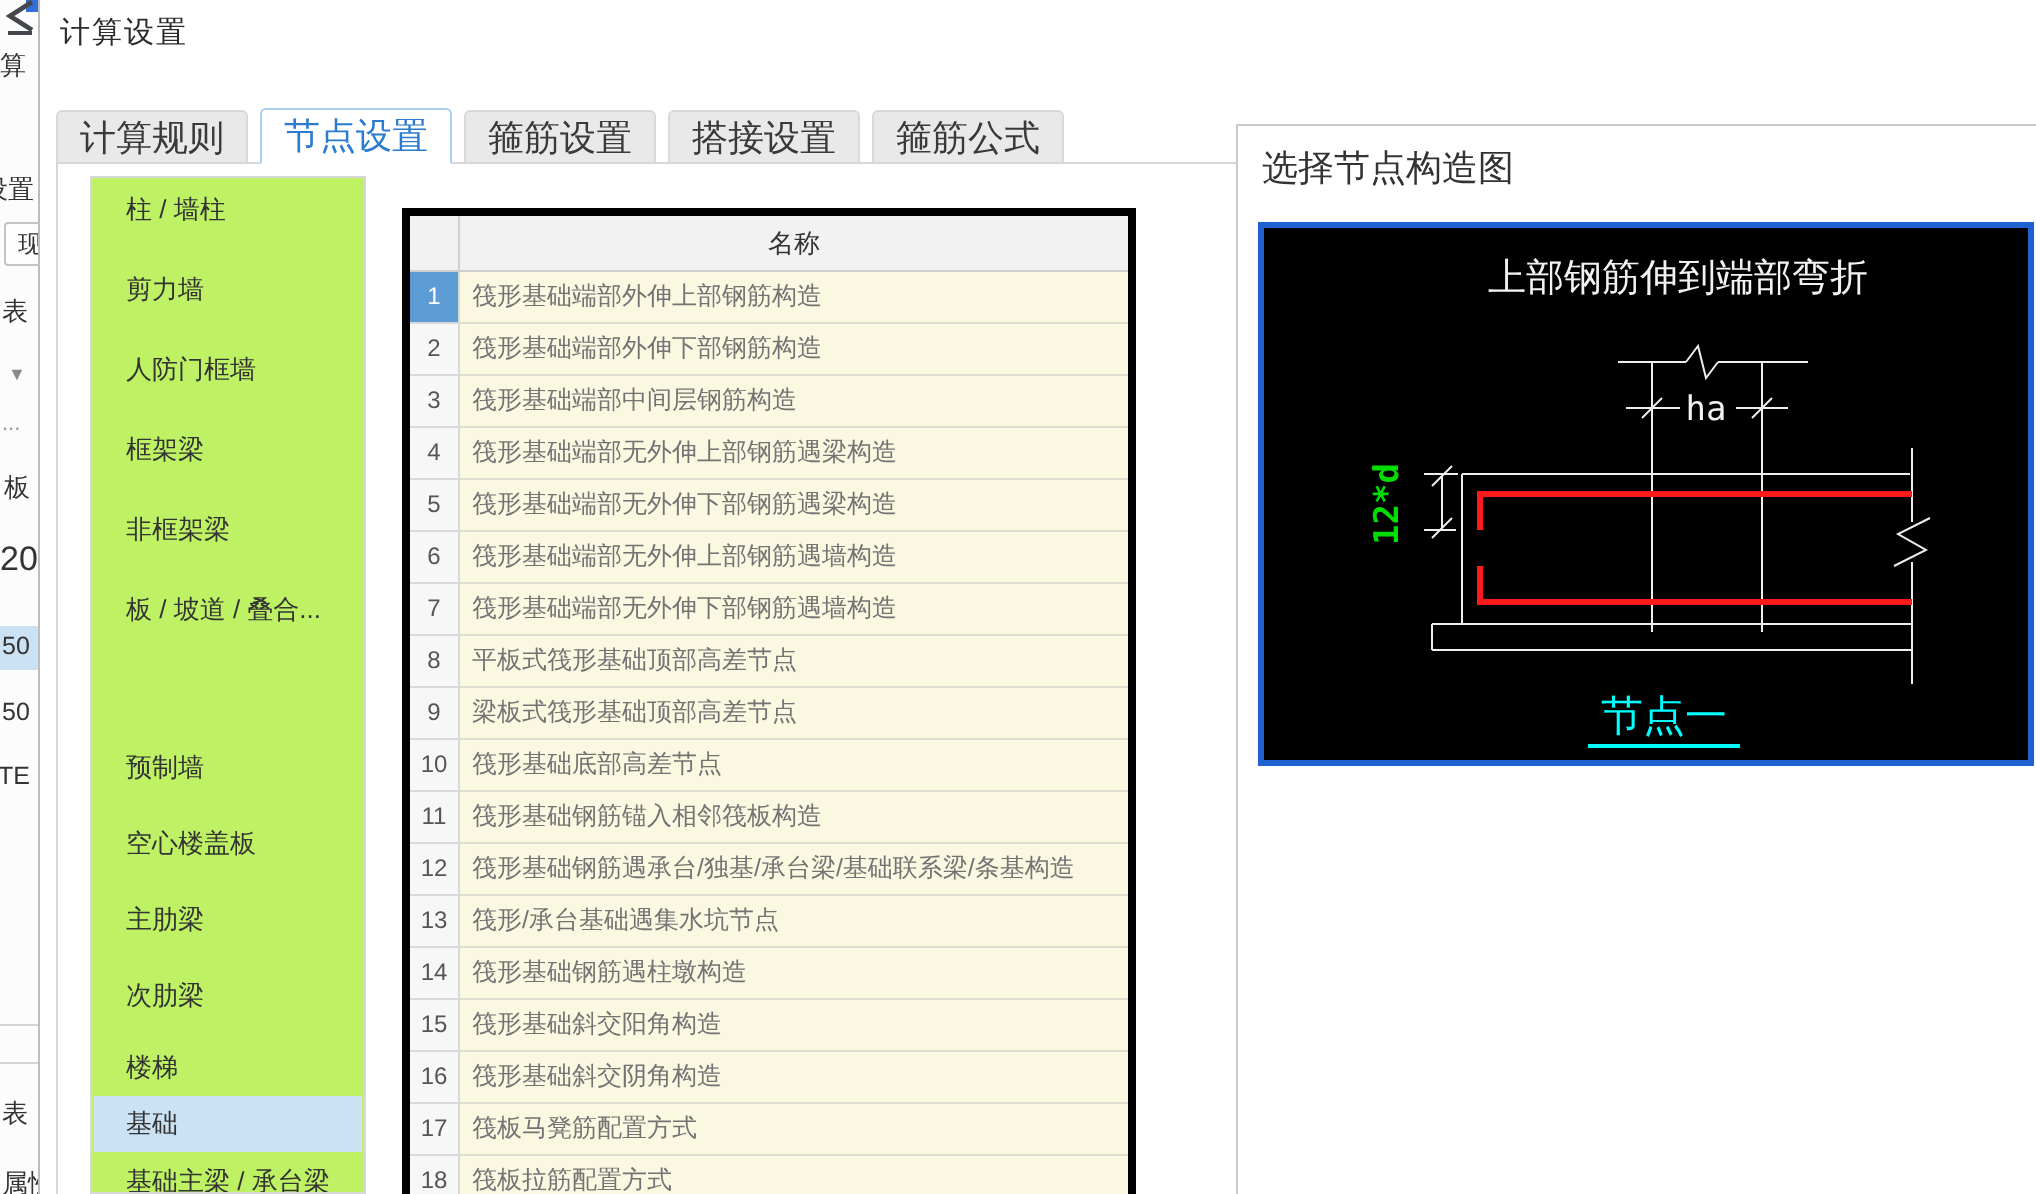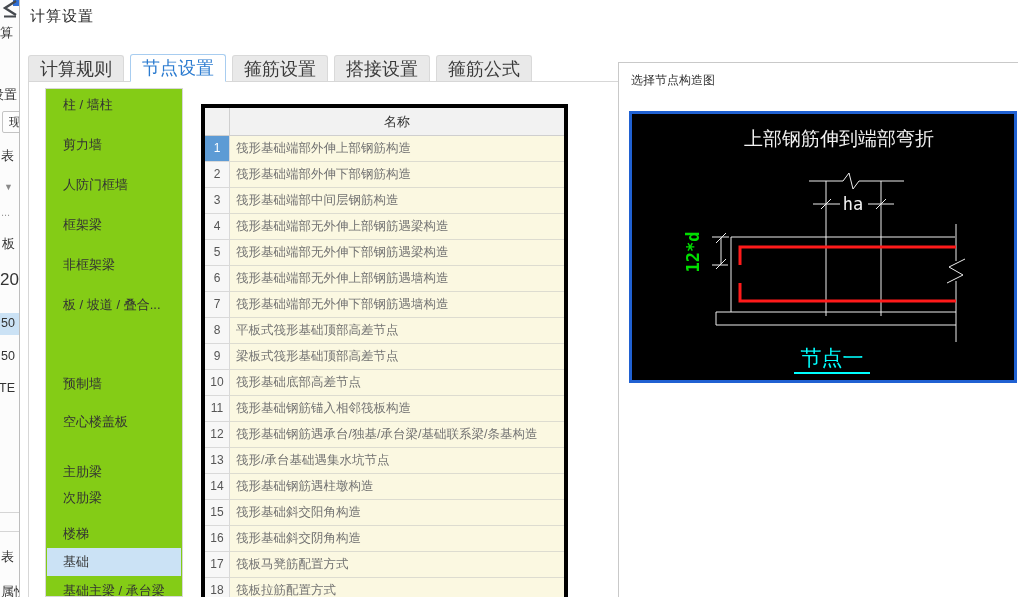--- a/index.html
+++ b/index.html
@@ -22,40 +22,40 @@
   .tab{height:26px;line-height:26px;padding:0 11px;background:#e9e9e9;
        border:1px solid #d9d9d9;border-bottom:none;border-radius:3px 3px 0 0;
        font-size:18px;color:#3a3a3a;box-sizing:border-box;cursor:default}
   .tab.sel{background:#fff;border:1px solid #a8cdf0;border-bottom:1px solid #fff;
        color:#2b7bd0;height:28px;line-height:26px;margin-top:-1px}
 
   .content-top{position:absolute;left:28px;top:81px;width:590px;height:1px;background:#d7d7d7}
   .content-left{position:absolute;left:28px;top:81px;width:1px;height:516px;background:#d7d7d7}
 
   .sidebar{position:absolute;left:45px;top:88px;width:138px;height:509px;border:1px solid #d7d7d7;
-           background:#84cc16;box-sizing:border-box;overflow:hidden;z-index:2}
+           background:#bef264;box-sizing:border-box;overflow:hidden;z-index:2}
   .side-item{position:absolute;left:1px;right:1px;display:flex;align-items:center;
            padding-left:16px;font-size:13px;color:#333;white-space:nowrap;overflow:hidden}
   .side-item.sel{background:#cbe2f5}
 
   .tbl{position:absolute;left:201px;top:104px;width:367px;height:509px;border:4px solid #000000;
        box-sizing:border-box;background:#fff;overflow:hidden;z-index:2}
   .tbl-head{display:flex;height:28px;background:#f2f2f2;border-bottom:1px solid #cfcfcf;box-sizing:border-box}
   .tbl-head .numh{width:25px;border-right:1px solid #cfcfcf;box-sizing:border-box}
   .tbl-head .lbl{flex:1;text-align:center;line-height:27px;font-size:13px;color:#333}
   .row{display:flex;height:26px;box-sizing:border-box}
   .row .num{width:25px;background:#f7f7f7;border-right:1px solid #d9d9d9;border-bottom:1px solid #d9d9d9;
        font-size:12px;color:#555;text-align:center;line-height:25px;box-sizing:border-box}
   .row .num.sel{background:#5d9bd5;color:#fff}
   .row .nm{flex:1;background:#fbf8e1;border-bottom:1px solid #dddcd0;font-size:12.5px;color:#737373;
        line-height:25px;padding-left:6px;white-space:nowrap;overflow:hidden;box-sizing:border-box}
 
   .panel-h{position:absolute;left:618px;top:62px;width:400px;height:1px;background:#c9c9c9}
   .panel-v{position:absolute;left:618px;top:62px;width:1px;height:535px;background:#c9c9c9}
-  .panel-label{position:absolute;left:631px;top:72px;font-size:12px;color:#333}
+  .panel-label{position:absolute;left:631px;top:72px;font-size:18px;color:#333}
   .canvas{position:absolute;left:629px;top:111px}
   .cad-mono{font-family:"DejaVu Sans Mono",monospace}
 </style>
 </head>
 <body>
 
 <div id="screen">
 
   <div class="strip">
     <svg width="19" height="18" style="position:absolute;left:0;top:0">
@@ -95,21 +95,21 @@
 
   <div class="sidebar">
       <div class="side-item" style="top: -4px; height: 40px;">柱 / 墙柱</div>
       <div class="side-item" style="top: 36px; height: 40px;">剪力墙</div>
       <div class="side-item" style="top: 76px; height: 40px;">人防门框墙</div>
       <div class="side-item" style="top: 116px; height: 40px;">框架梁</div>
       <div class="side-item" style="top: 156px; height: 40px;">非框架梁</div>
       <div class="side-item" style="top: 196px; height: 40px;">板 / 坡道 / 叠合...</div>
       <div class="side-item" style="top: 275px; height: 39px; text-align: center;">预制墙</div>
       <div class="side-item" style="top: 314px; height: 38px;">空心楼盖板</div>
-      <div class="side-item" style="top: 364px; height: 38px;">主肋梁</div>
+      <div class="side-item" style="top: 352px; height: 38px;">主肋梁</div>
       <div class="side-item" style="top: 390px; height: 38px;">次肋梁</div>
       <div class="side-item" style="top: 432px; height: 26px;">楼梯</div>
       <div class="side-item sel" style="top: 459px; height: 28px;">基础</div>
       <div class="side-item" style="top: 488px; height: 28px;">基础主梁 / 承台梁</div>
     </div>
 
   <div class="tbl">
     <div class="tbl-head">
       <div class="numh"></div>
       <div class="lbl">名称</div>

